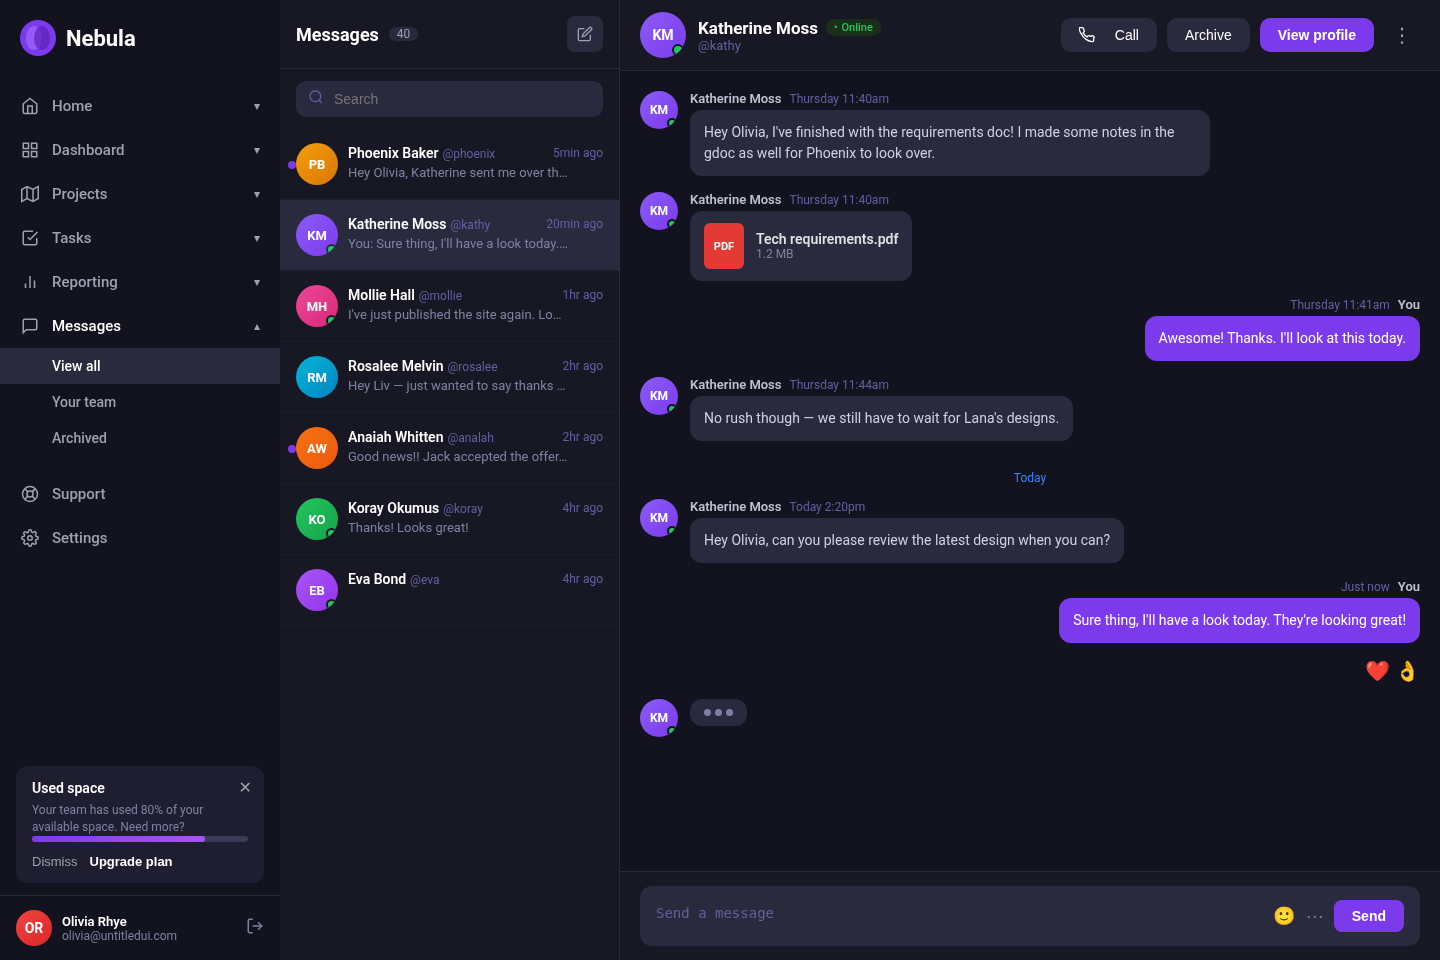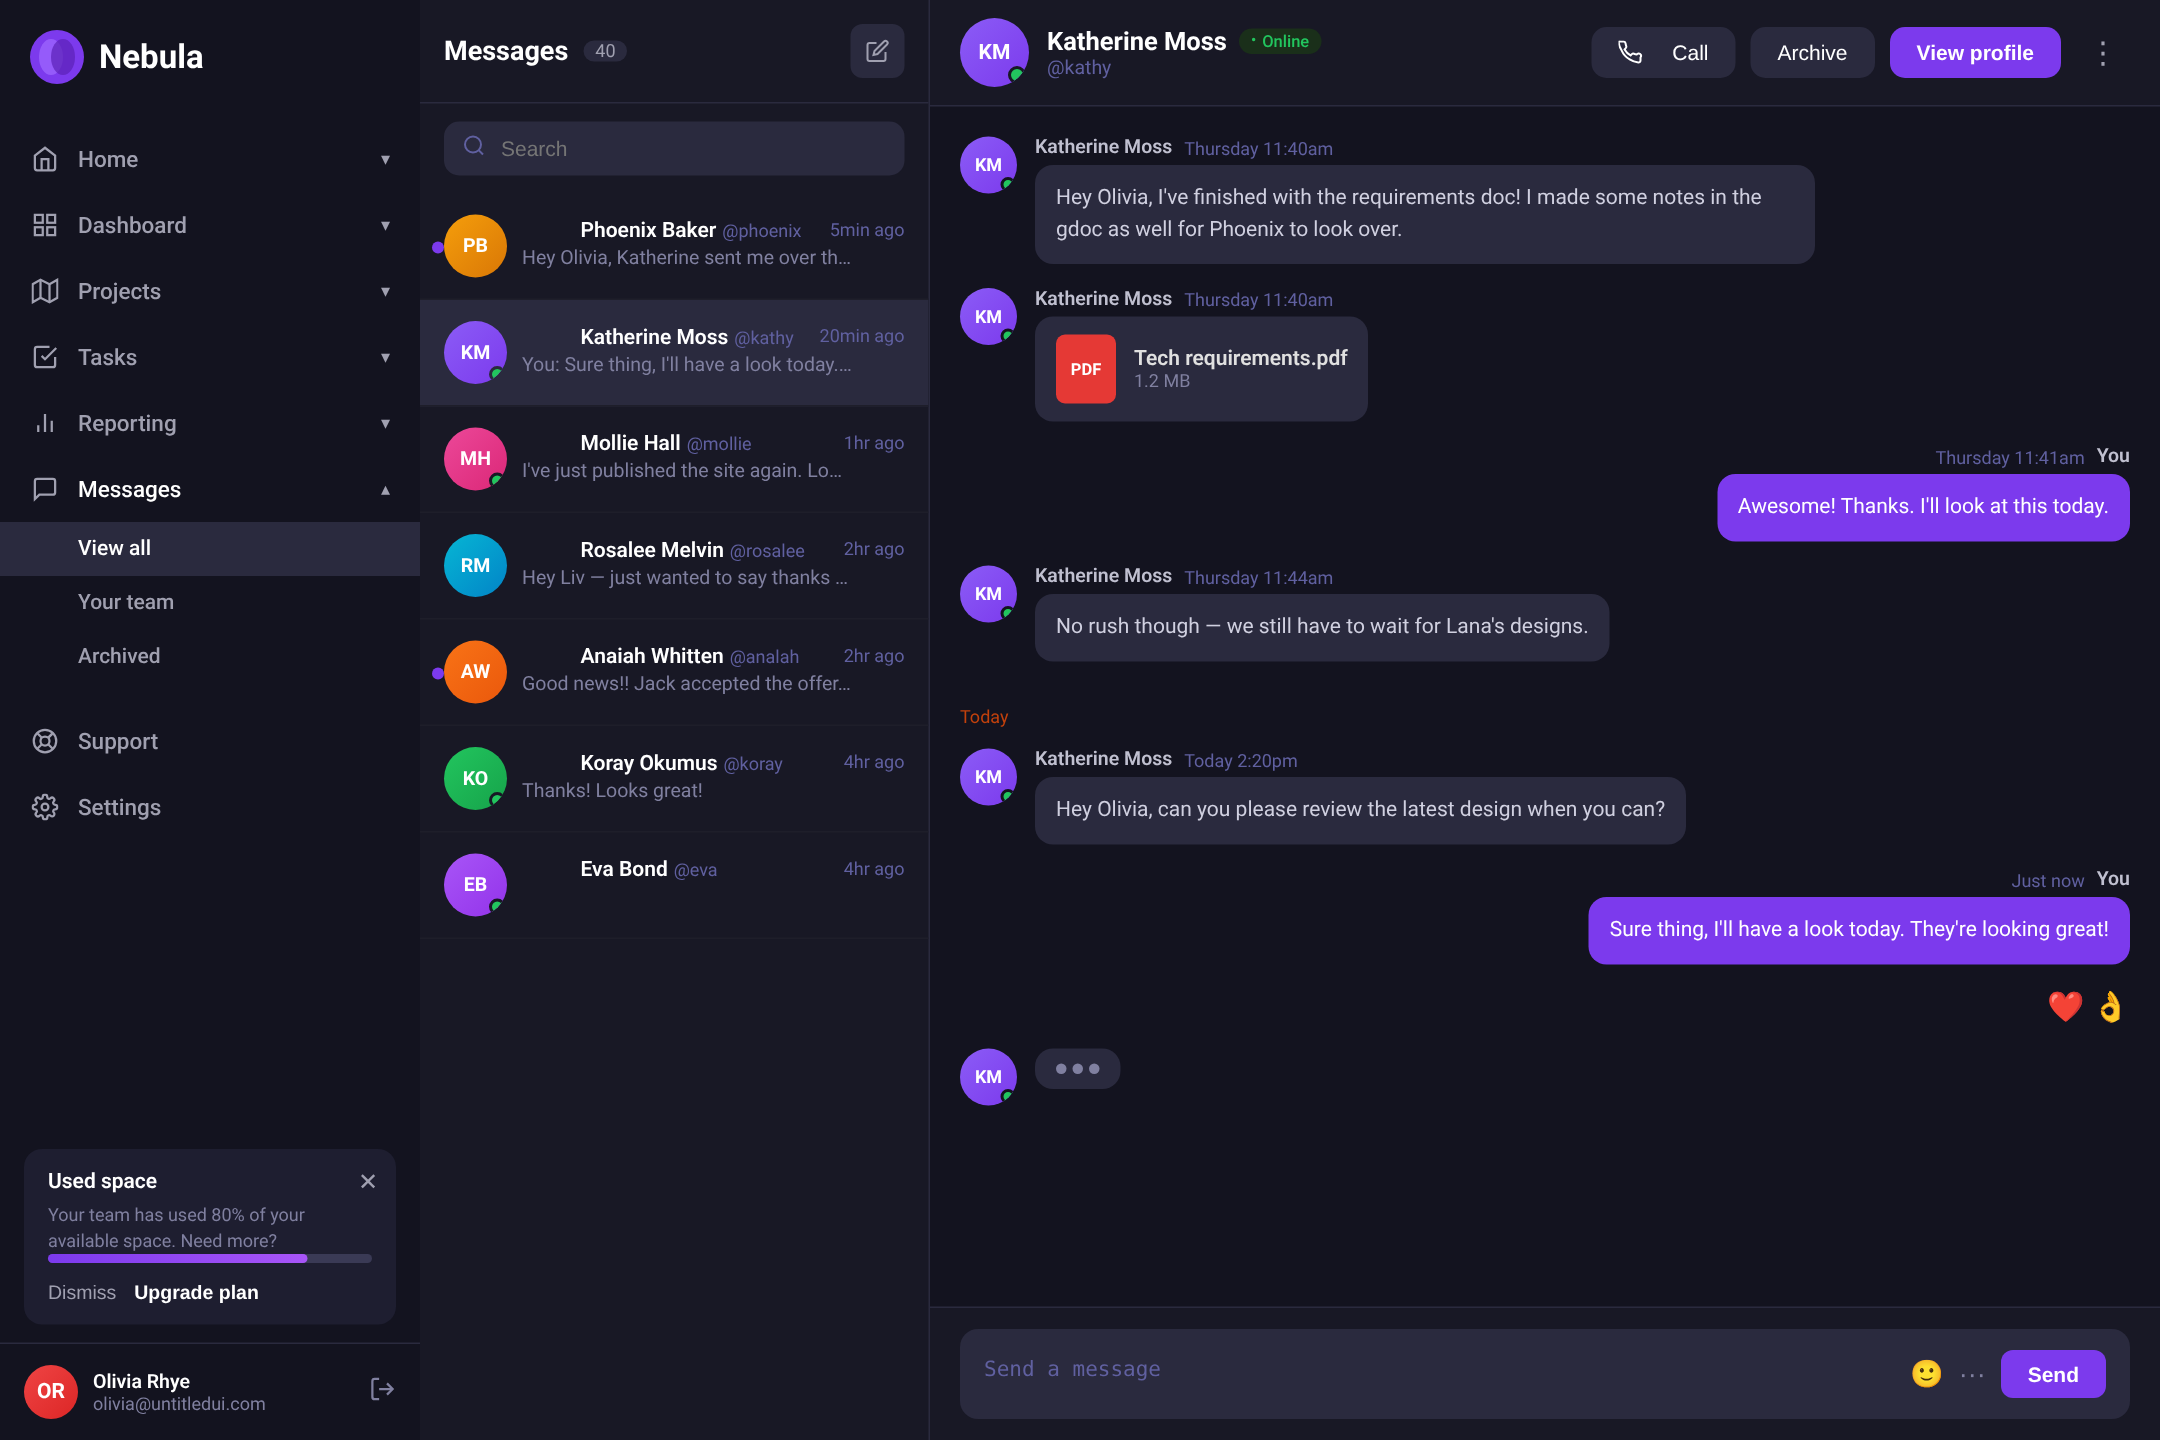--- a/index.html
+++ b/index.html
@@ -340,21 +340,20 @@
       display: flex;
       justify-content: space-between;
       align-items: center;
       margin-bottom: 2px;
     }
 
     .msg-name {
       font-size: 14px;
       font-weight: 600;
       color: #fff;
-      margin-left: 39px;
     }
 
     .msg-handle {
       font-size: 12px;
       color: #6060a0;
     }
 
     .msg-time {
       font-size: 12px;
       color: #6060a0;
@@ -506,22 +505,22 @@
     .chat-messages {
       flex: 1;
       overflow-y: auto;
       padding: 20px;
       display: flex;
       flex-direction: column;
       gap: 0;
     }
 
     .date-divider {
-      text-align: left;
-      color: #c2410c;
+      text-align: center;
+      color: #3b82f6;
       font-size: 12px;
       margin: 14px 0;
     }
 
     .chat-msg-row {
       display: flex;
       gap: 12px;
       margin-bottom: 16px;
       align-items: flex-start;
     }

